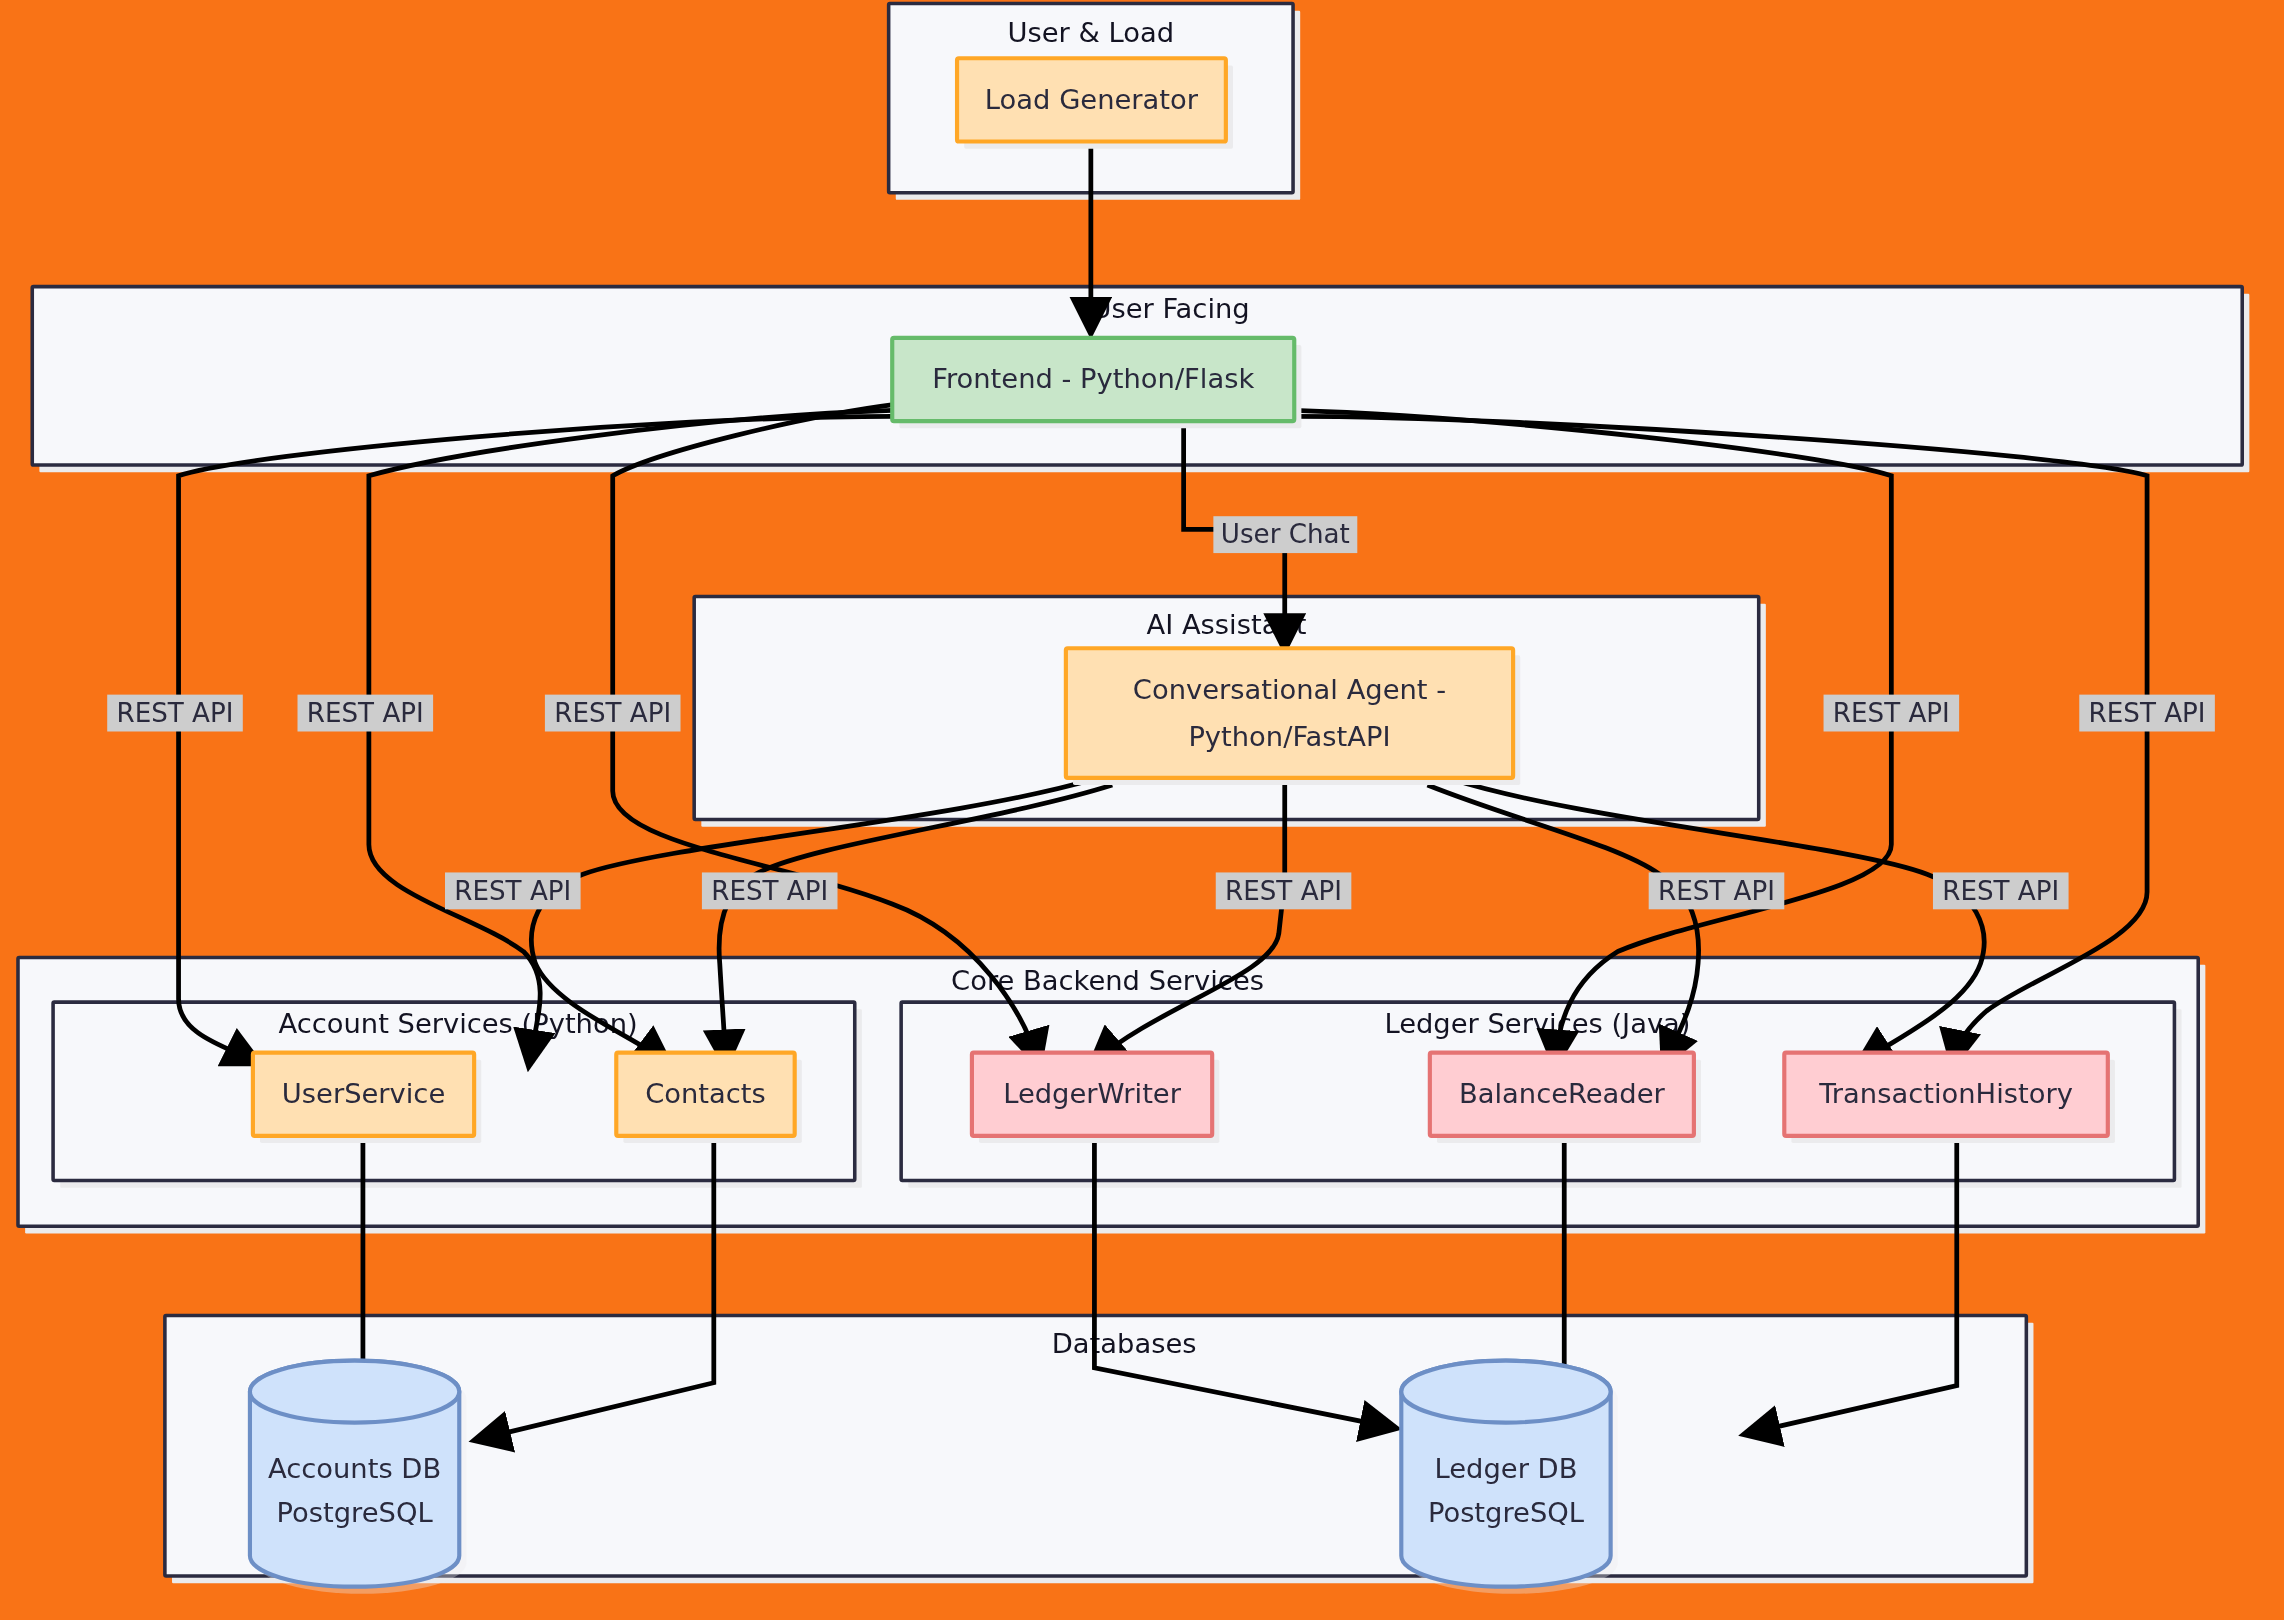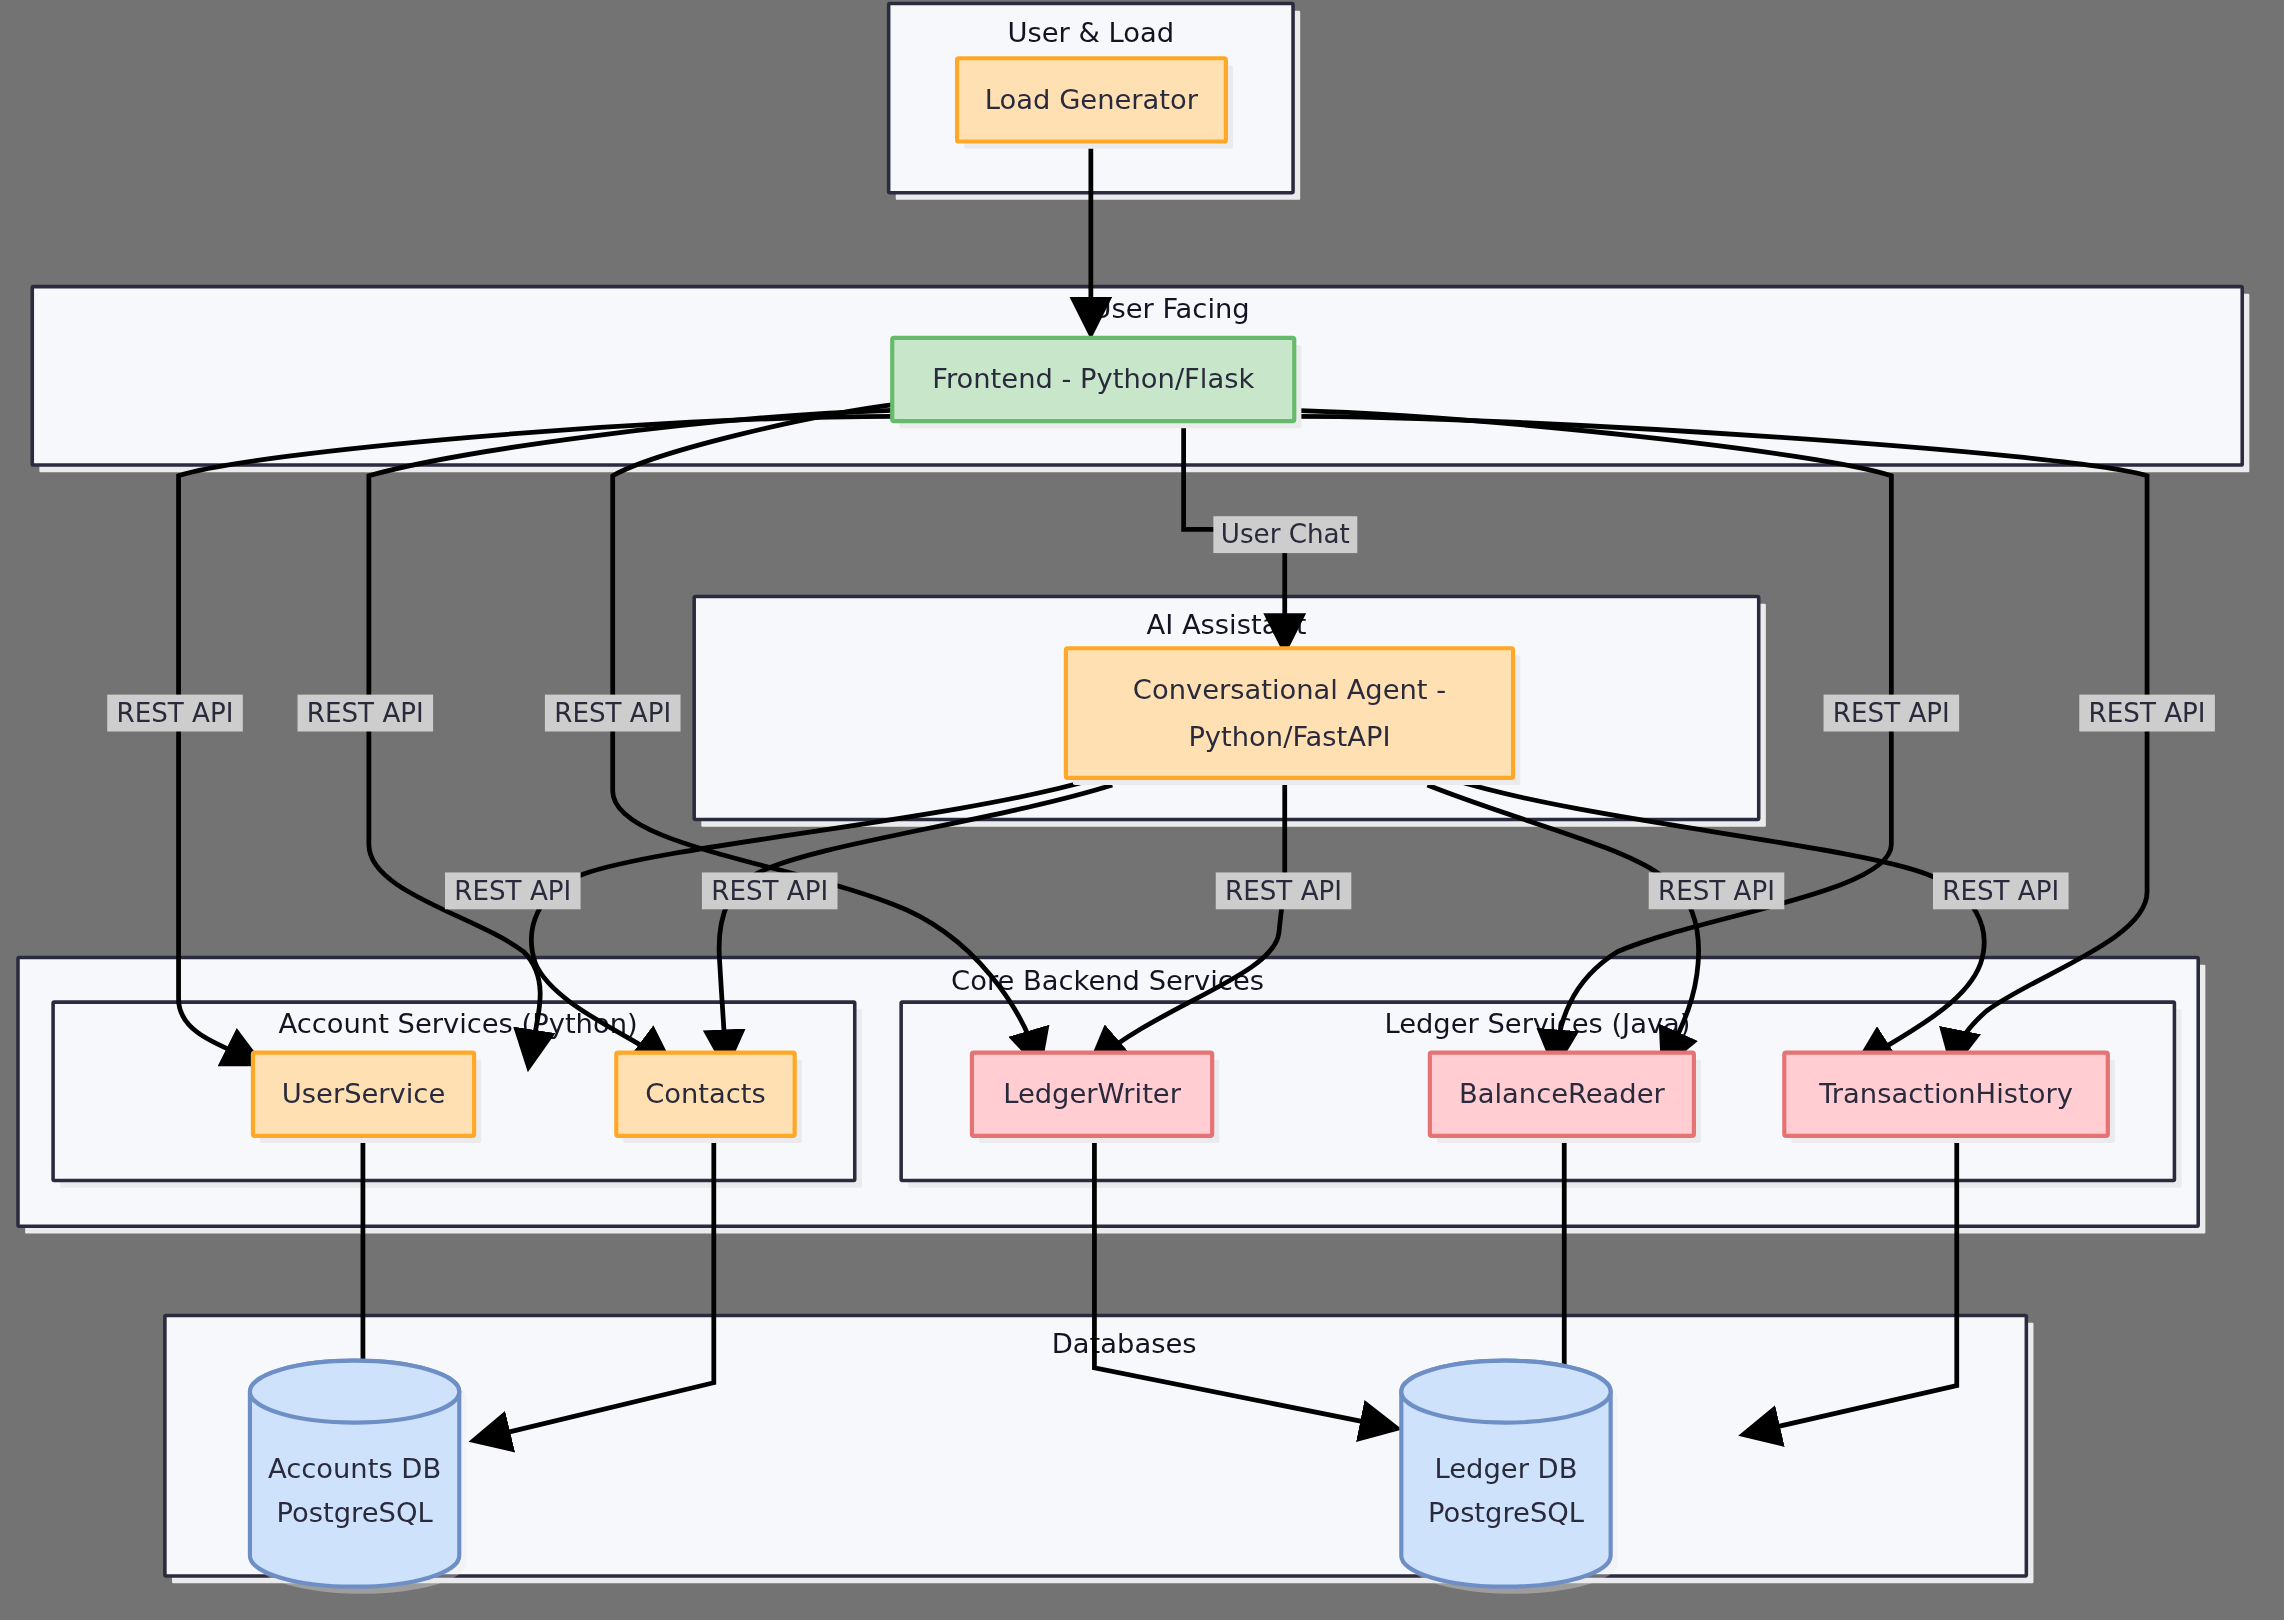--- a/index.html
+++ b/index.html
@@ -1,17 +1,17 @@
 <!DOCTYPE html>
 <html style="font-size:9.5px"><head>
 <meta charset="utf-8">
 <style>
   html,body{margin:0;padding:0;background:#ffffff;}
   body{font-family:"DejaVu Sans","Liberation Sans",sans-serif;}
-  #stage{position:relative;width:2284px;height:1620px;background:#737373;overflow:hidden;}
+  #stage{position:relative;width:2284px;height:1620px;background:#f97316;overflow:hidden;}
   svg#diagram{position:absolute;left:0;top:0;width:2284px;height:1620px;display:block;}
   .cluster-rect{fill:#f7f8fb;stroke:#2b2b40;stroke-width:6px;}
   .cluster-shadow{fill:#ebebed;}
   .cluster-label{font-size:46px;fill:#131322;font-family:"DejaVu Sans","Liberation Sans",sans-serif;text-anchor:middle;dominant-baseline:middle;}
   .node-shadow{fill:#ebebed;}
   .node-rect{stroke-width:7px;}
   .node-orange{fill:#ffe0b2;stroke:#ffa726;}
   .node-green{fill:#c8e6c9;stroke:#66bb6a;}
   .node-pink{fill:#ffcdd2;stroke:#e57373;}
   .db-body{fill:#cfe2fb;stroke:#6d8fc6;stroke-width:7px;}

